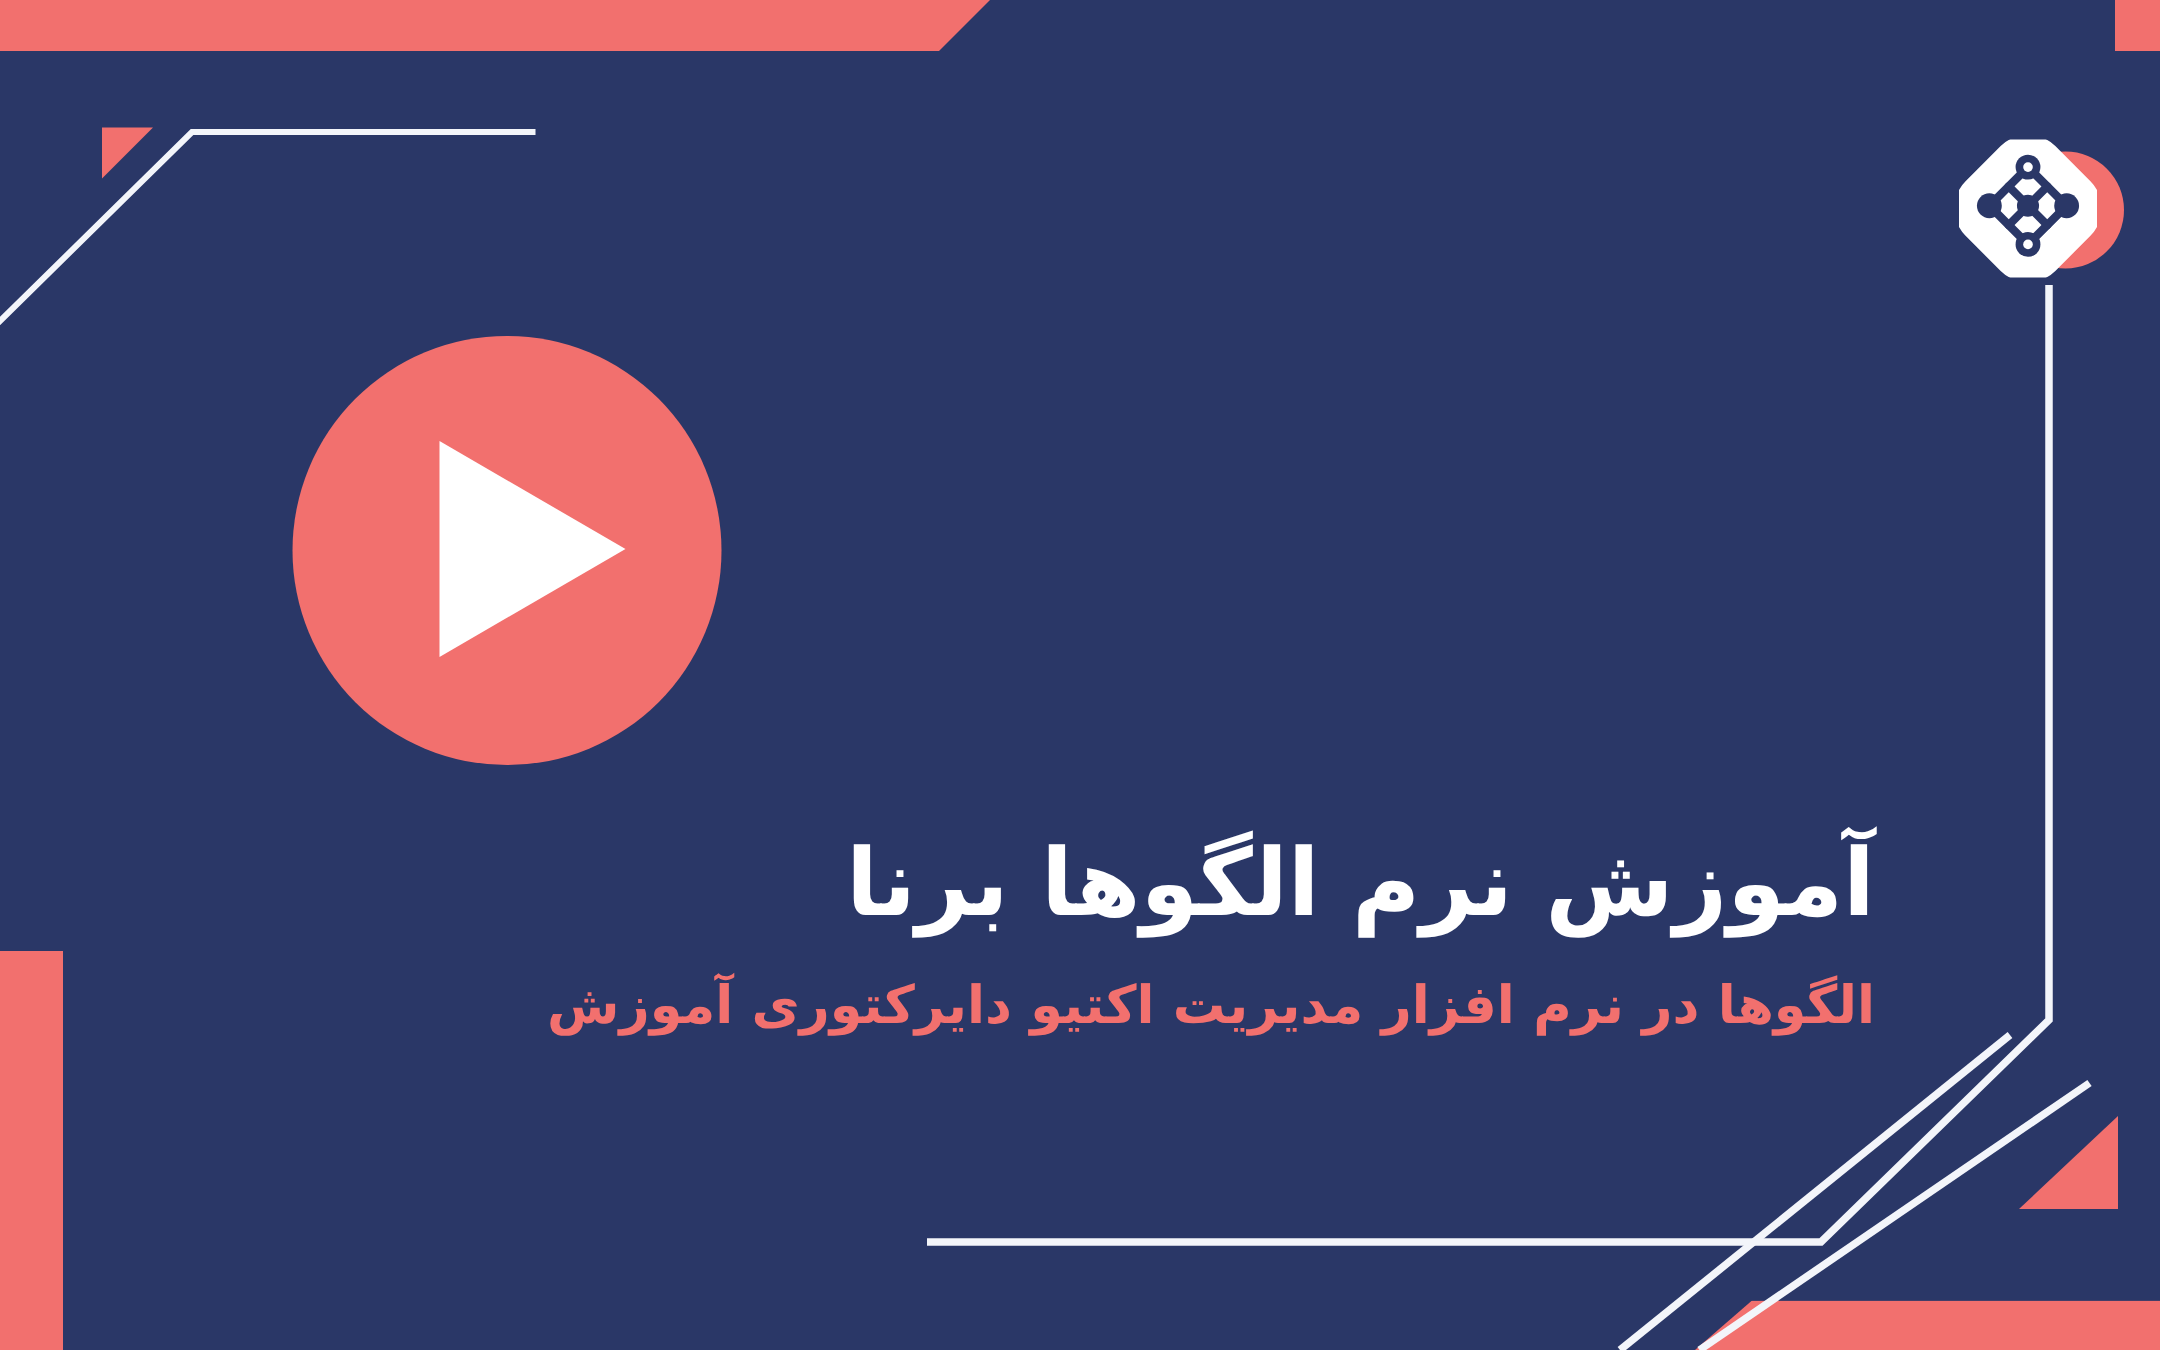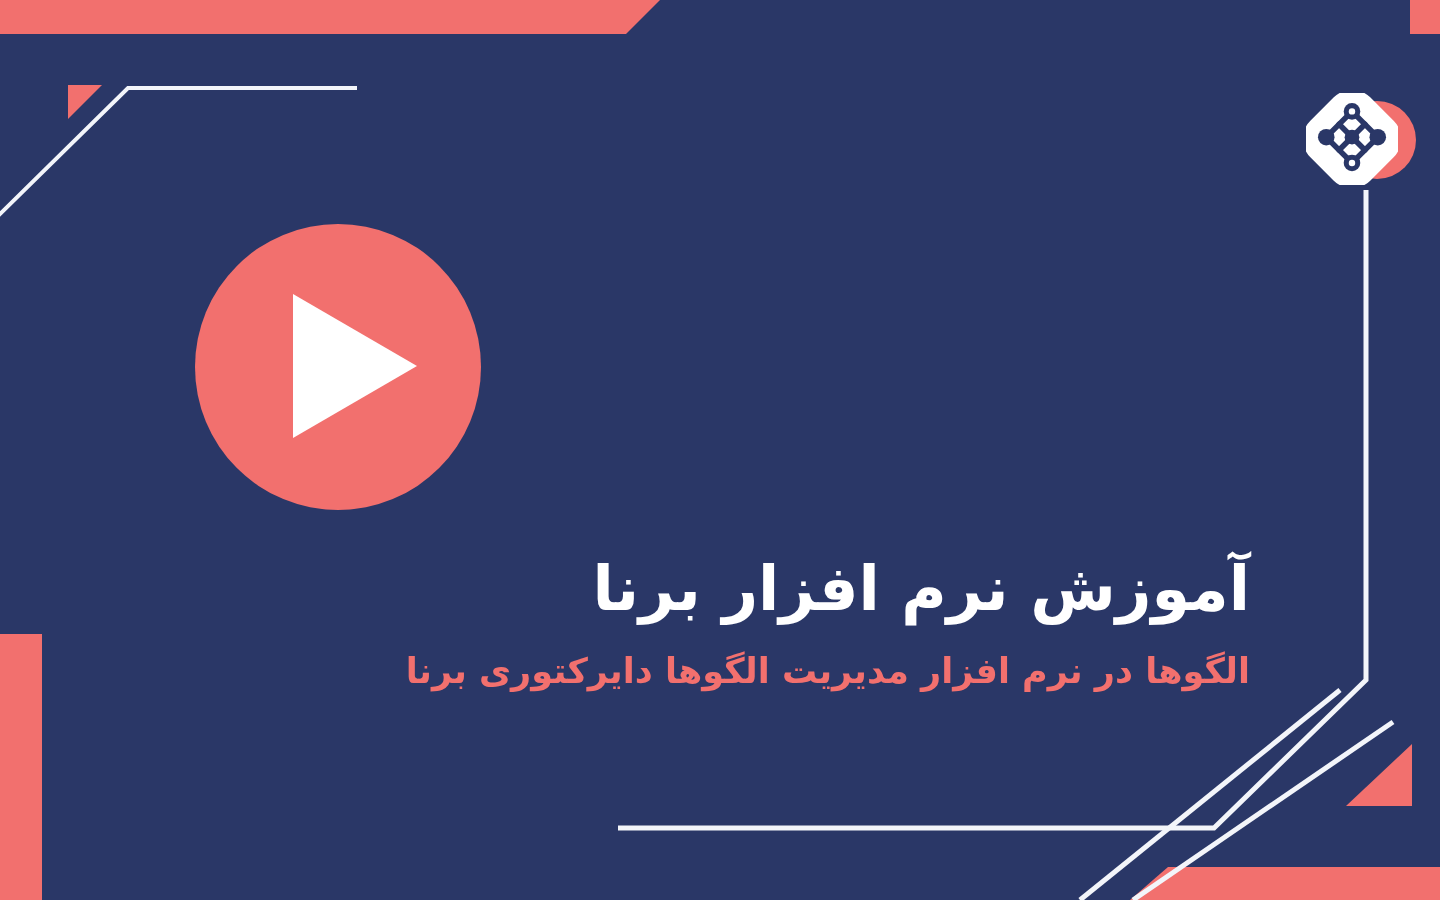--- a/index.html
+++ b/index.html
@@ -218,17 +218,17 @@
         <circle cx="50" cy="76" r="3.5"></circle>
       </g>
     </svg>
   </div>
 
   <button class="play-button" aria-label="پخش">
     <span class="play-glyph"></span>
   </button>
 
   <div class="title-block">
-    <h1 class="main-title">آموزش نرم افزار برنا</h1>
-    <p class="subtitle">الگوها  در نرم افزار مدیریت الگوها دایرکتوری برنا</p>
+    <h1 class="main-title">آموزش نرم الگوها برنا</h1>
+    <p class="subtitle">الگوها  در نرم افزار مدیریت اکتیو دایرکتوری آموزش</p>
   </div>
 
 </div>
 
 </body></html>

